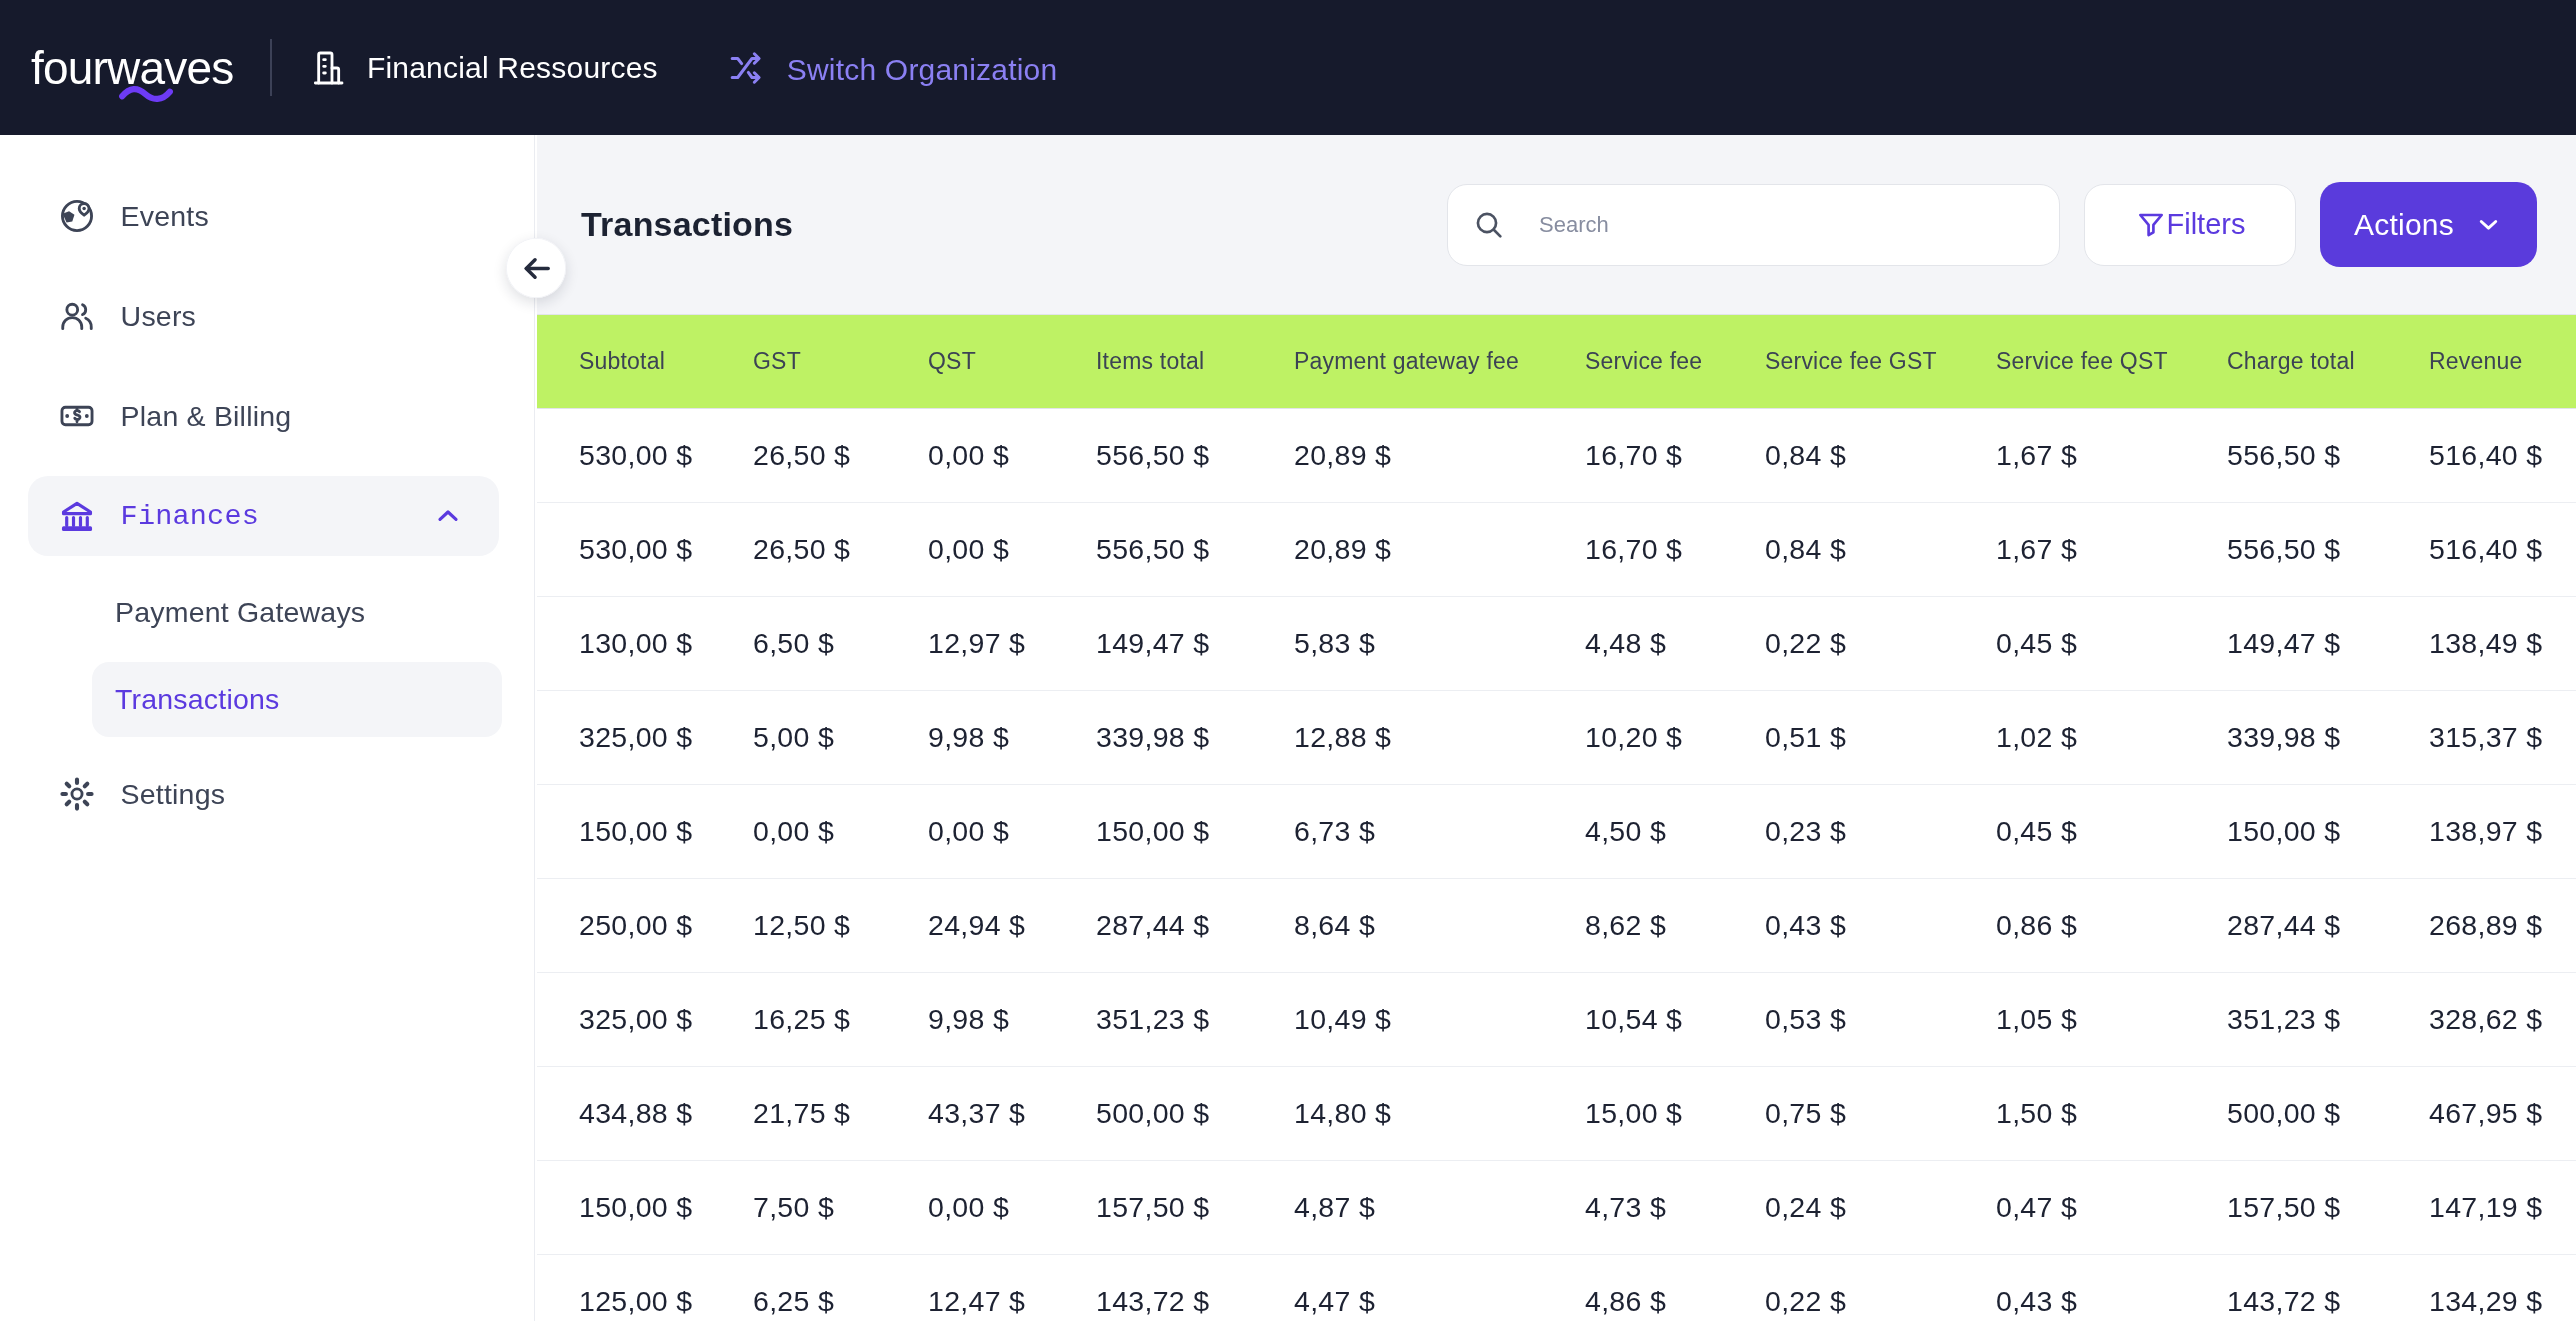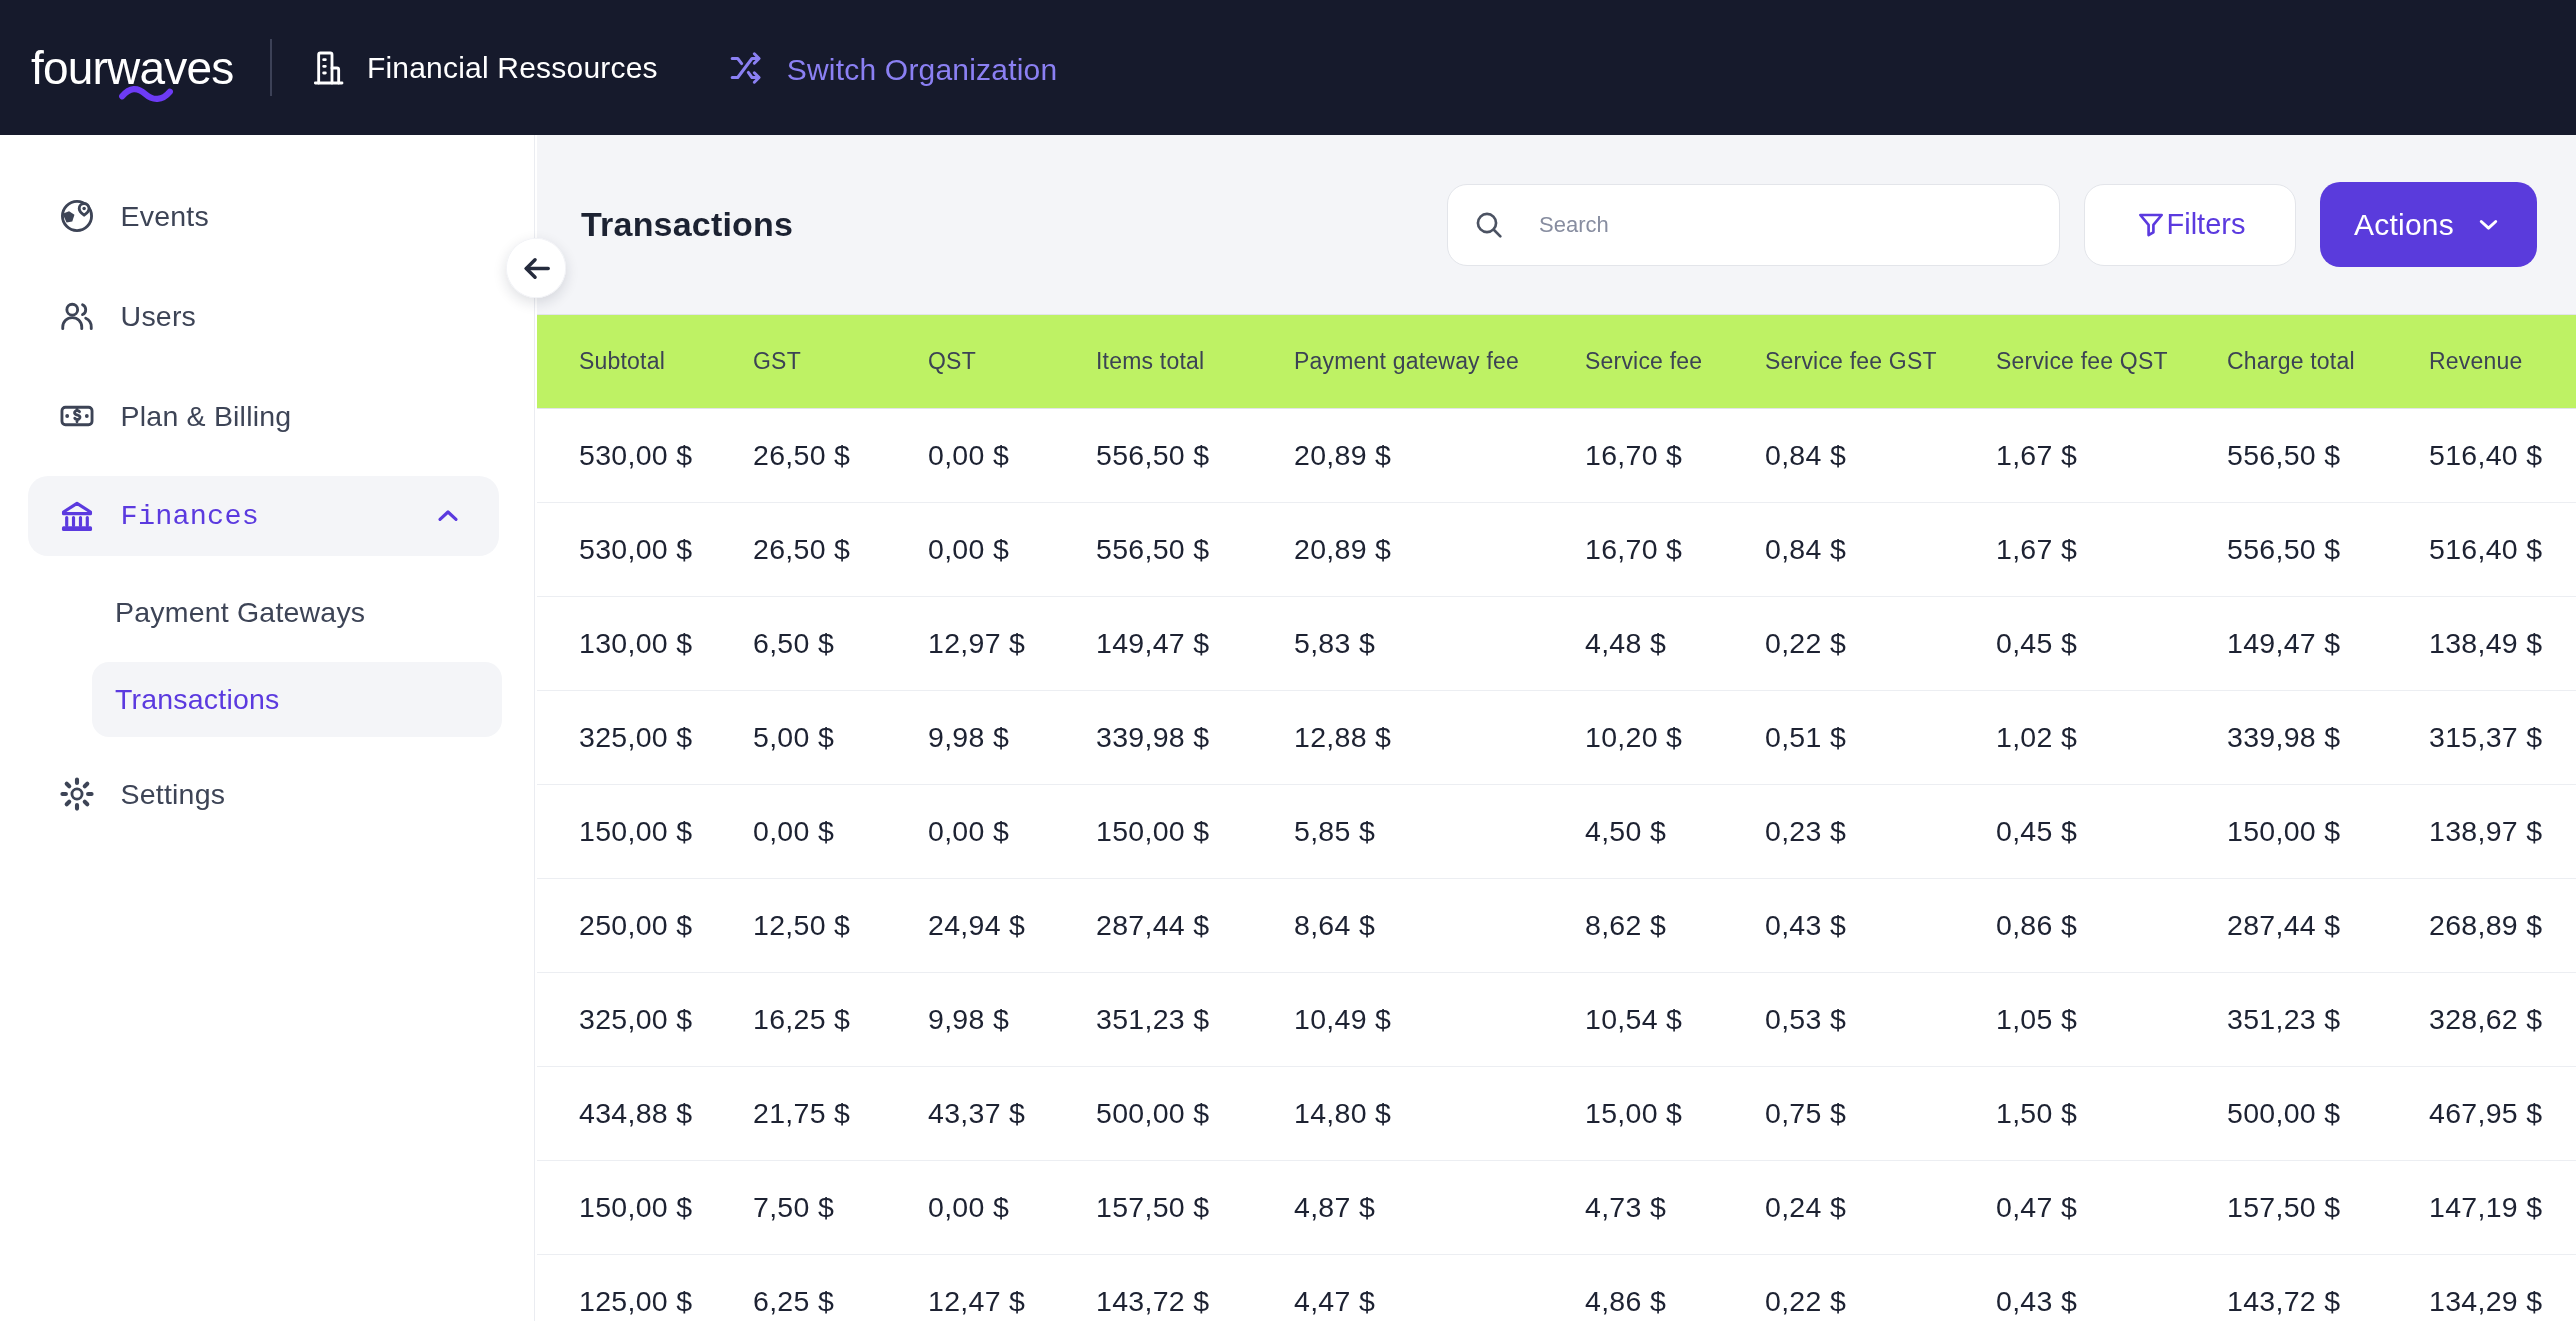--- a/index.html
+++ b/index.html
@@ -280,21 +280,21 @@
           <span class="td">0,51 $</span>
           <span class="td">1,02 $</span>
           <span class="td">339,98 $</span>
           <span class="td">315,37 $</span>
         </div>
         <div class="grid-cols trow">
           <span class="td">150,00 $</span>
           <span class="td">0,00 $</span>
           <span class="td">0,00 $</span>
           <span class="td">150,00 $</span>
-          <span class="td">5,85 $</span>
+          <span class="td">6,73 $</span>
           <span class="td">4,50 $</span>
           <span class="td">0,23 $</span>
           <span class="td">0,45 $</span>
           <span class="td">150,00 $</span>
           <span class="td">138,97 $</span>
         </div>
         <div class="grid-cols trow">
           <span class="td">250,00 $</span>
           <span class="td">12,50 $</span>
           <span class="td">24,94 $</span>

